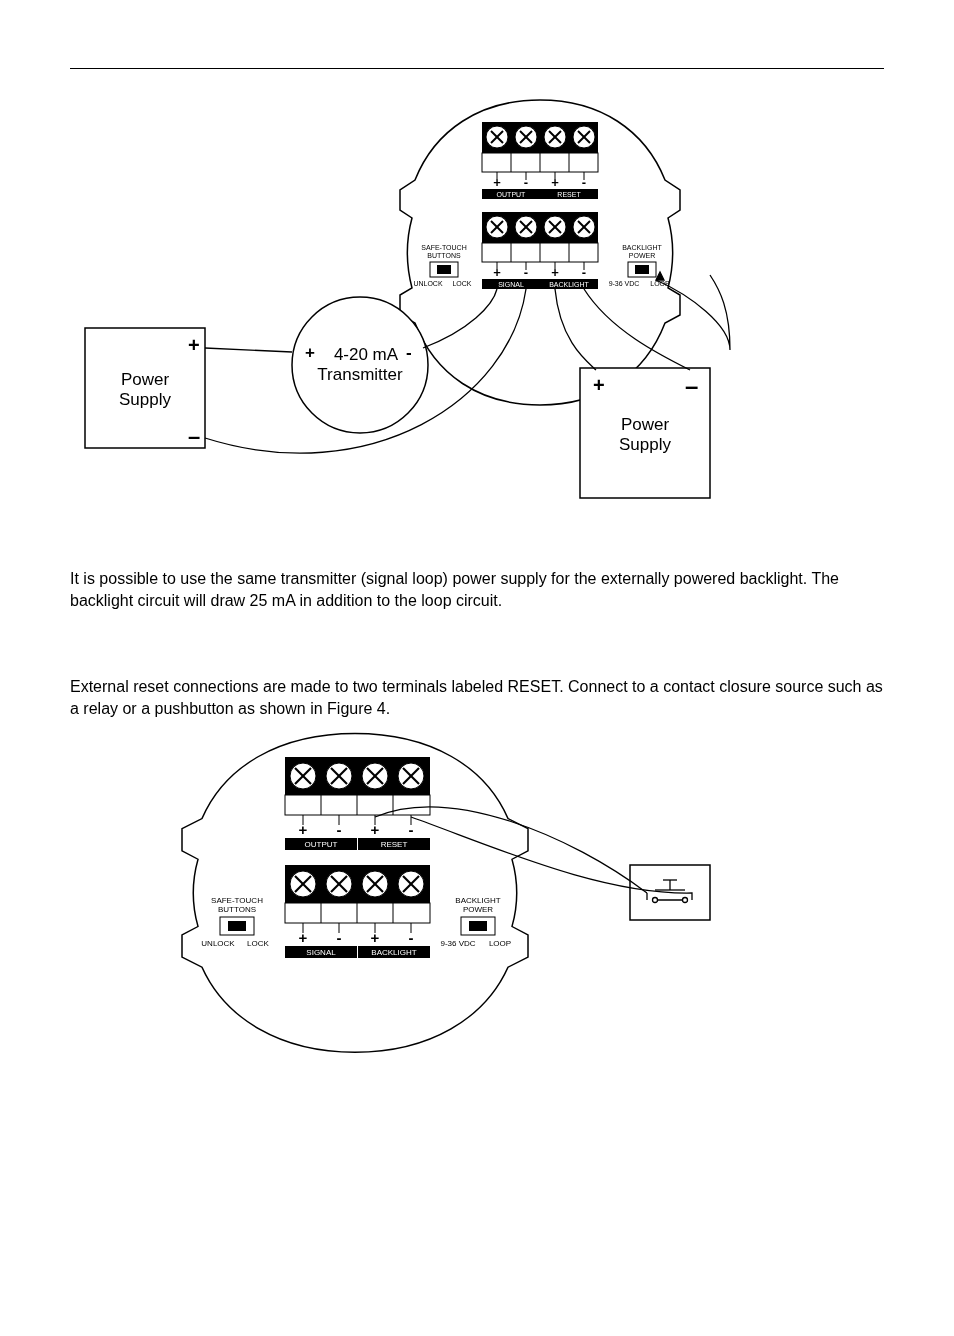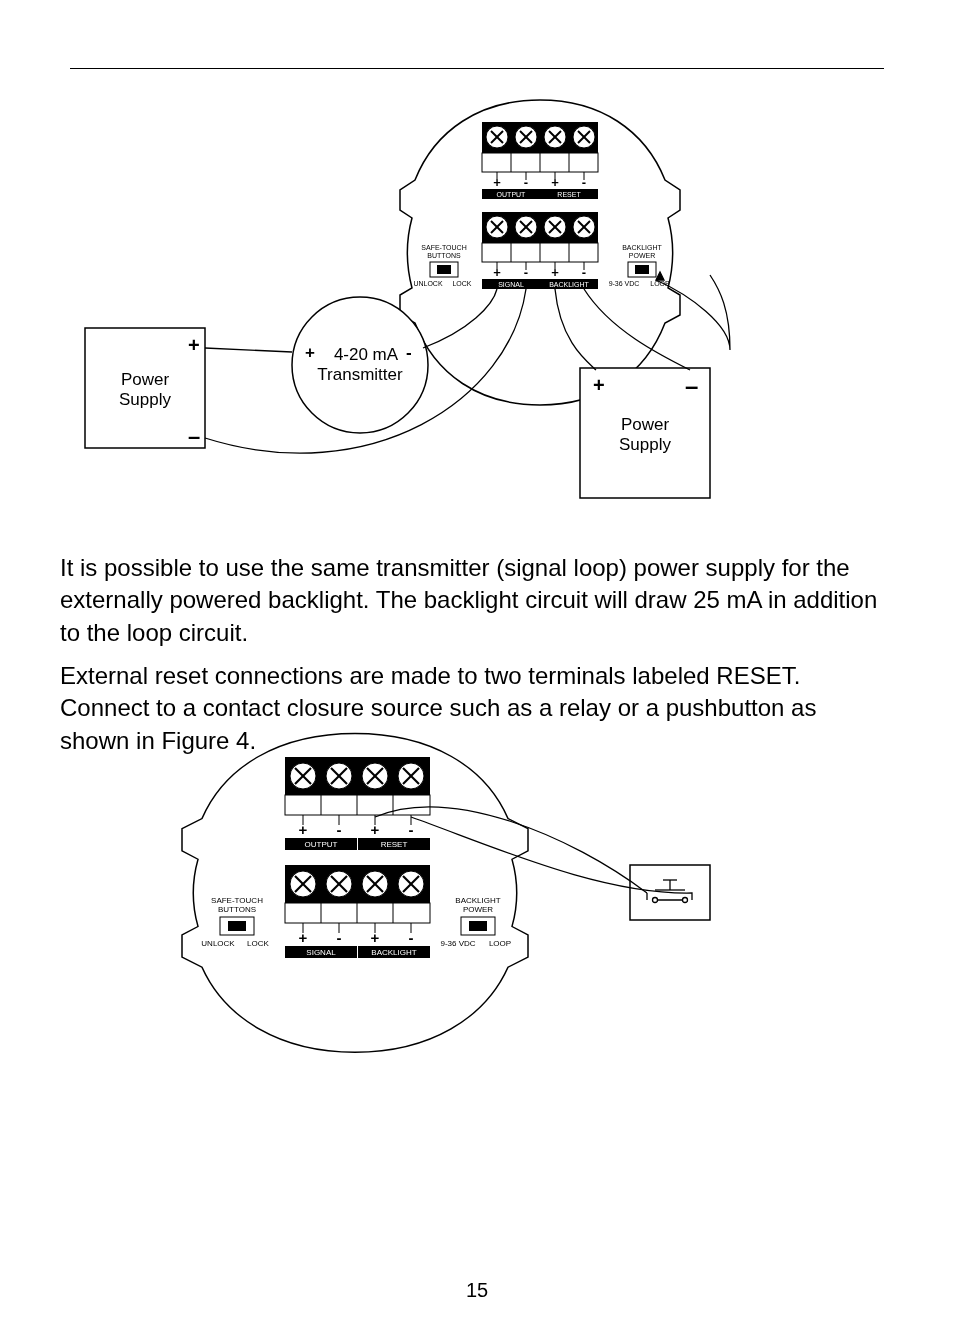--- a/index.html
+++ b/index.html
@@ -1,18 +1,18 @@
 <!DOCTYPE html>
 <html><head>
 <meta charset="utf-8">
 <style>
   html,body{margin:0;padding:0;background:#fff;font-family:Arial,Helvetica,sans-serif;color:#000;}
   .page{width:954px;height:1336px;position:relative;margin:0 auto;}
   .hr-top{position:absolute;left:70px;right:70px;top:68px;border-top:1.5px solid #000;}
-  .body-text{position:absolute;left:60px;right:70px;font-size:24px;line-height:1.35;}
+  .body-text{position:absolute;left:70px;right:70px;font-size:16px;line-height:1.35;margin-top:16px;}
   #p1{top:552px;}
   #p2{top:660px;}
   .page-num{position:absolute;left:0;right:0;bottom:34px;text-align:center;font-size:20px;}
   svg{position:absolute;}
   .lbl{font-family:Arial,Helvetica,sans-serif;}
   .tiny{font-size:7px;}
   .tiny2{font-size:8px;}
   .big{font-size:17px;}
 </style>
 </head>
@@ -279,14 +279,13 @@
       <line x1="533" y1="155" x2="547" y2="155"></line>
     </g>
 
     <g stroke="#000" stroke-width="1.3" fill="none">
       <path d="M 245 92 C 320 60 440 110 517 168"></path>
       <path d="M 281 92 C 360 120 470 170 562 168 L 562 175"></path>
       <line x1="517" y1="168" x2="517" y2="175"></line>
     </g>
   </svg>
 
-  <div class="page-num">15</div>
 </div>
 
 </body></html>

